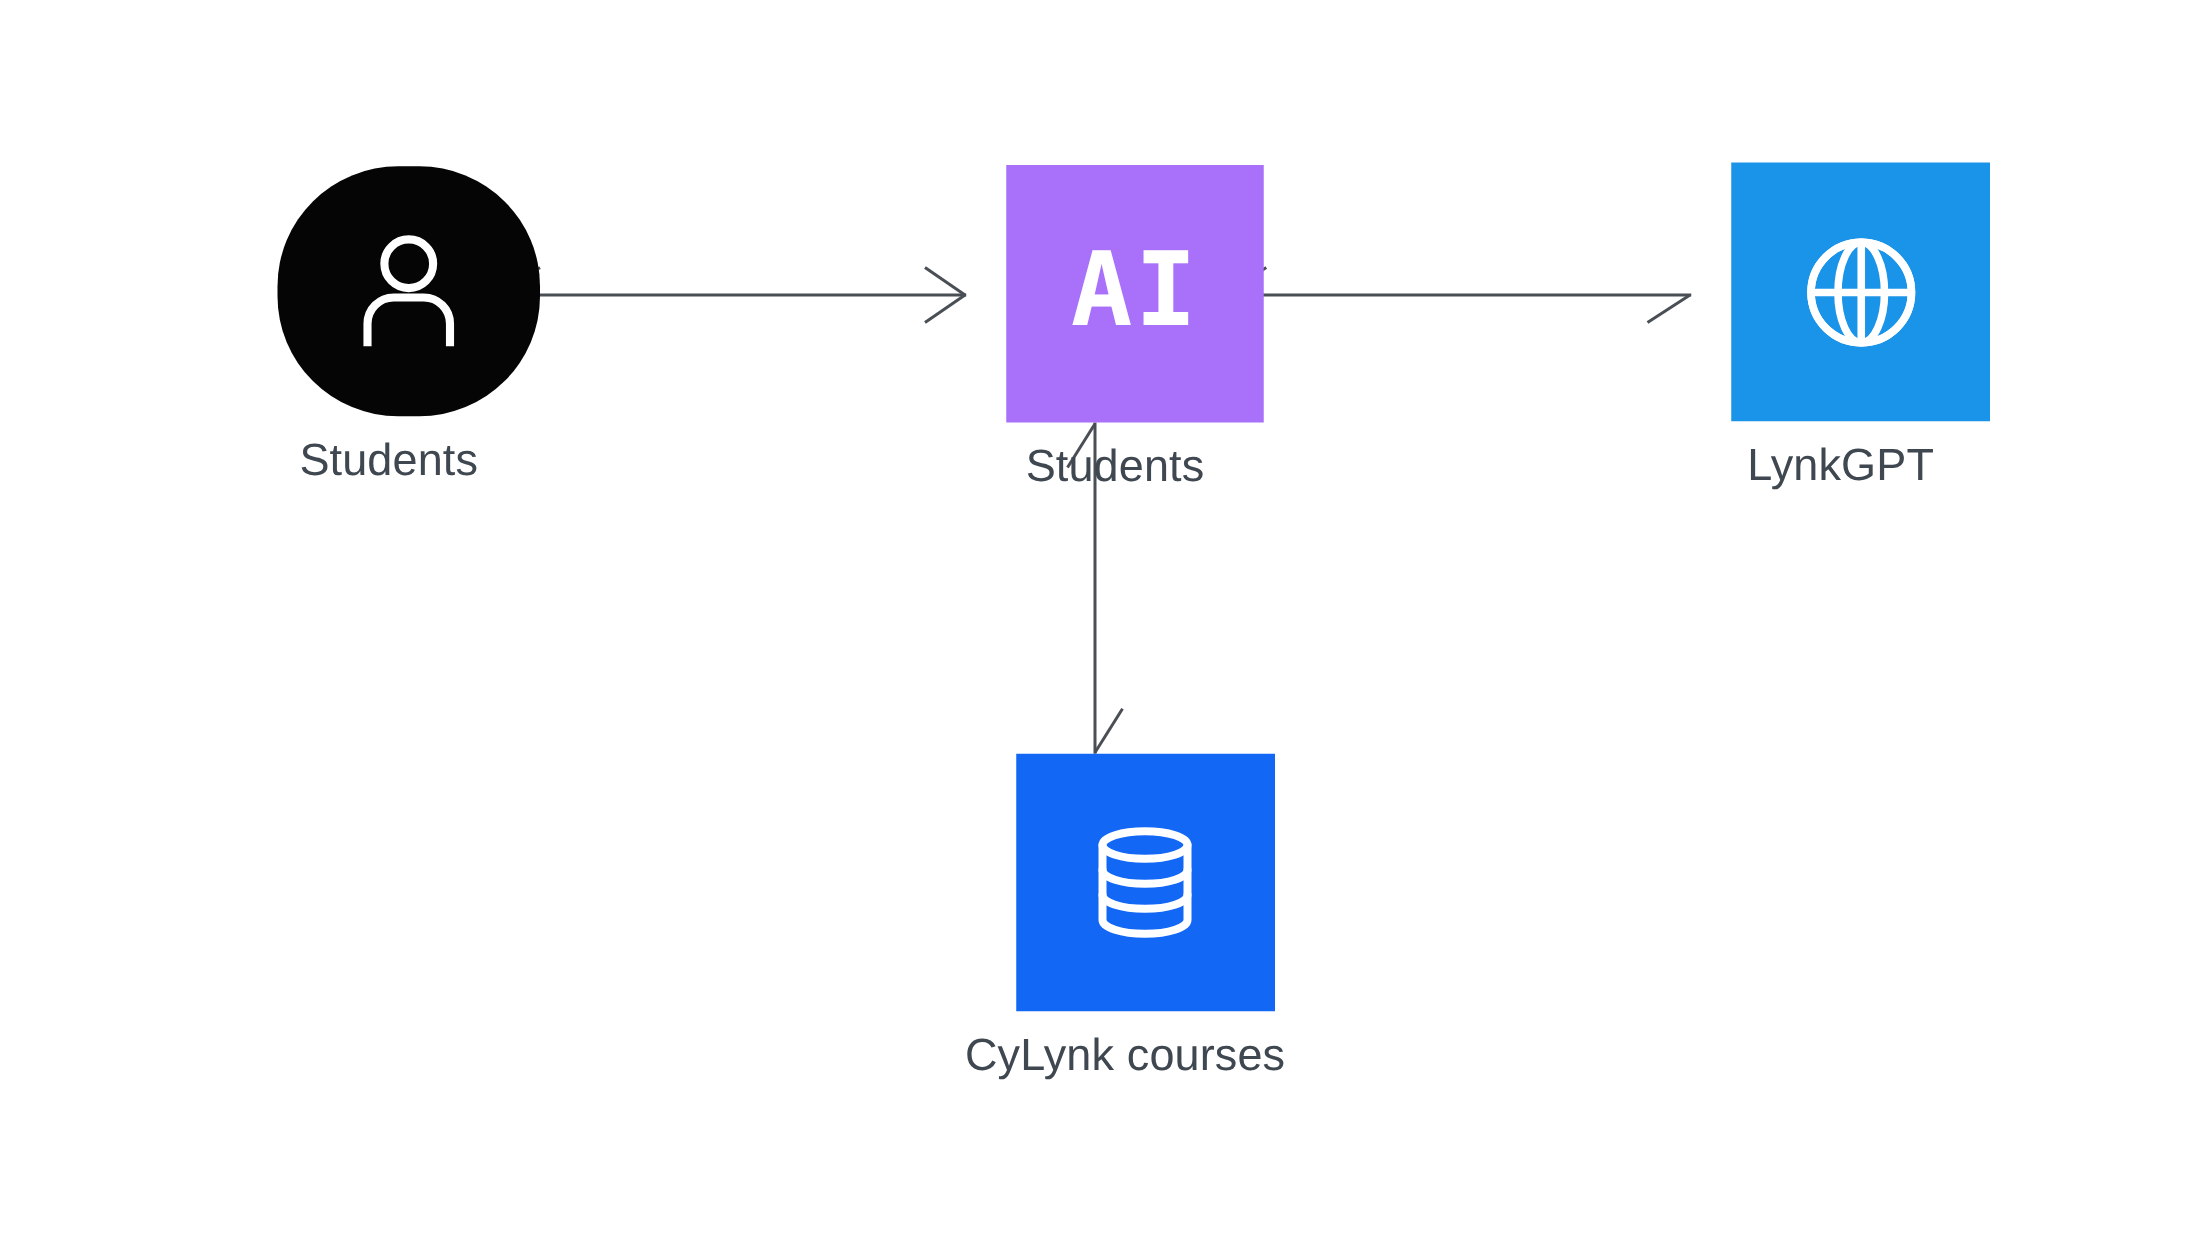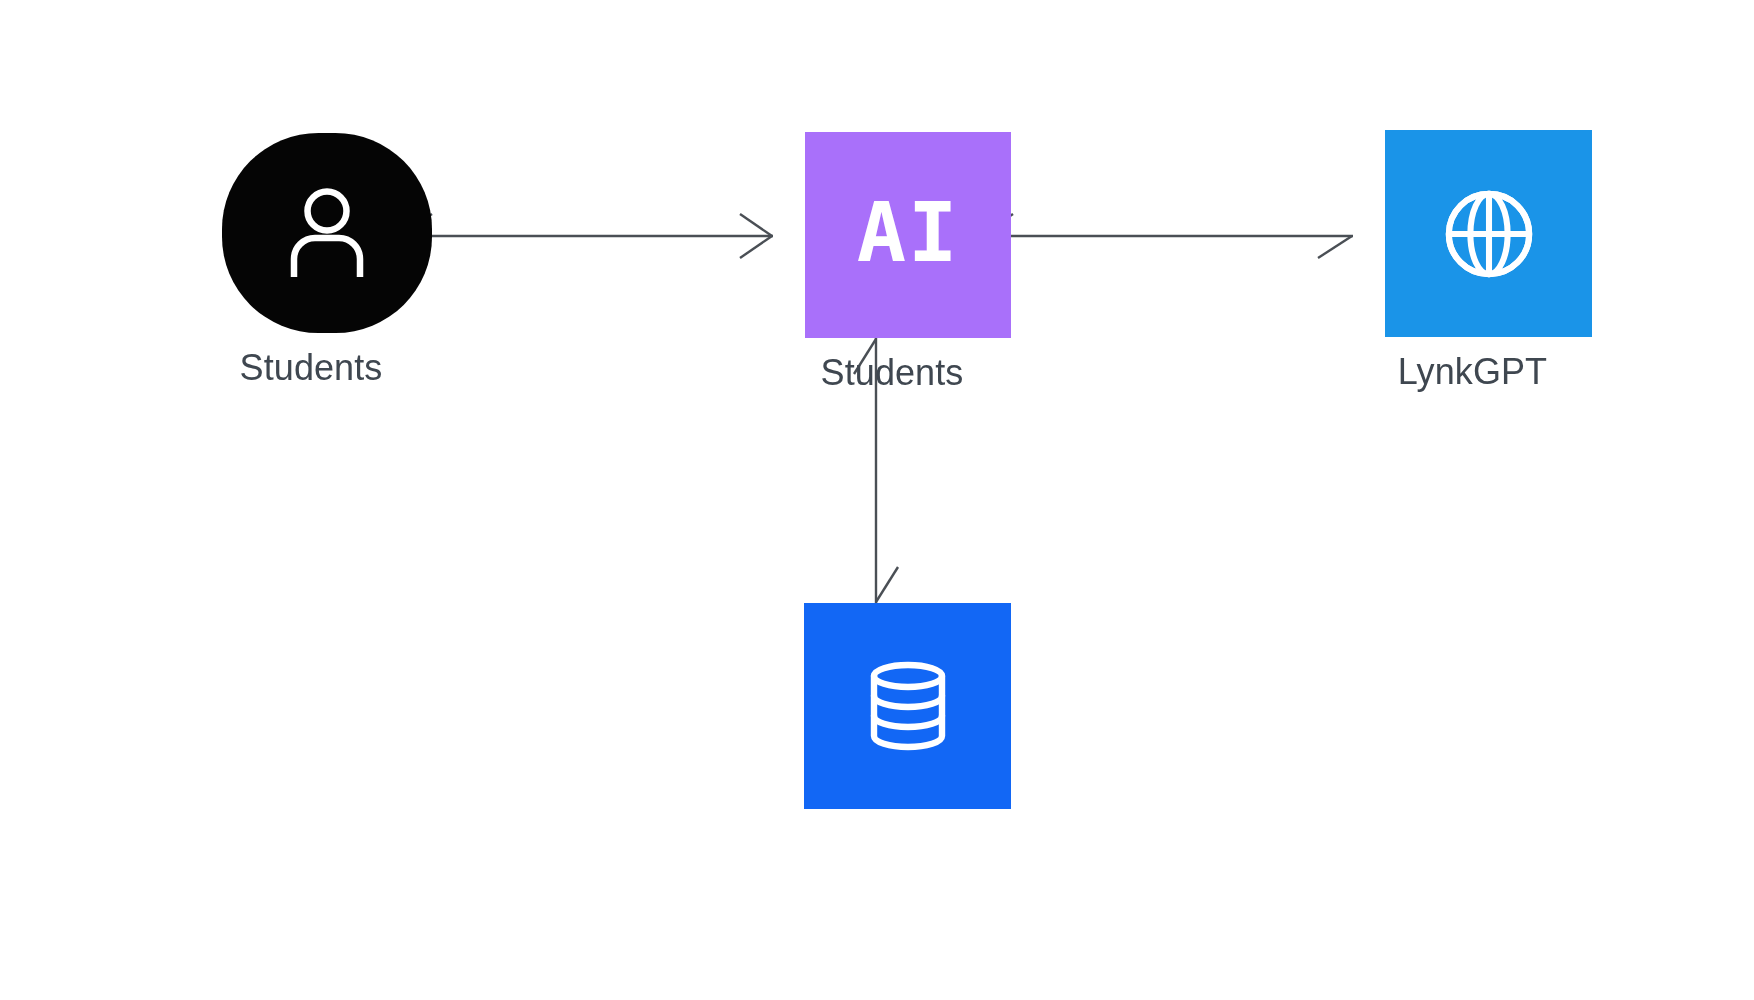--- a/index.html
+++ b/index.html
@@ -185,15 +185,16 @@
         <svg class="icon-svg" width="82" height="92" viewBox="0 0 82 92" xmlns="http://www.w3.org/2000/svg">
           <g fill="none" stroke="#ffffff" stroke-width="6.4" stroke-linecap="round">
             <ellipse cx="41" cy="16" rx="34" ry="11"></ellipse>
             <path d="M7 16 L7 76 A34 11 0 0 0 75 76 L75 16"></path>
             <path d="M7 36 A34 11 0 0 0 75 36"></path>
             <path d="M7 56 A34 11 0 0 0 75 56"></path>
           </g>
         </svg>
       </span>
     </div>
+    <div class="node-label">CyLynk courses</div>
   </div>
 
 </div>
 
 </body></html>

